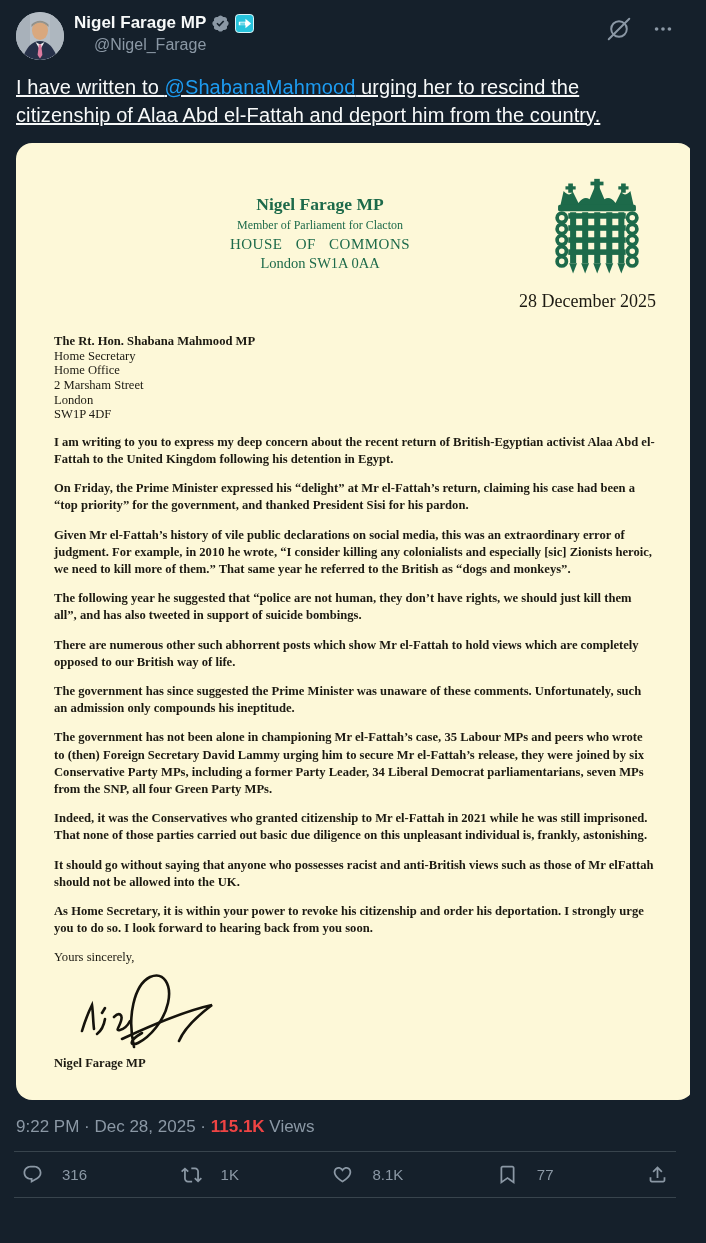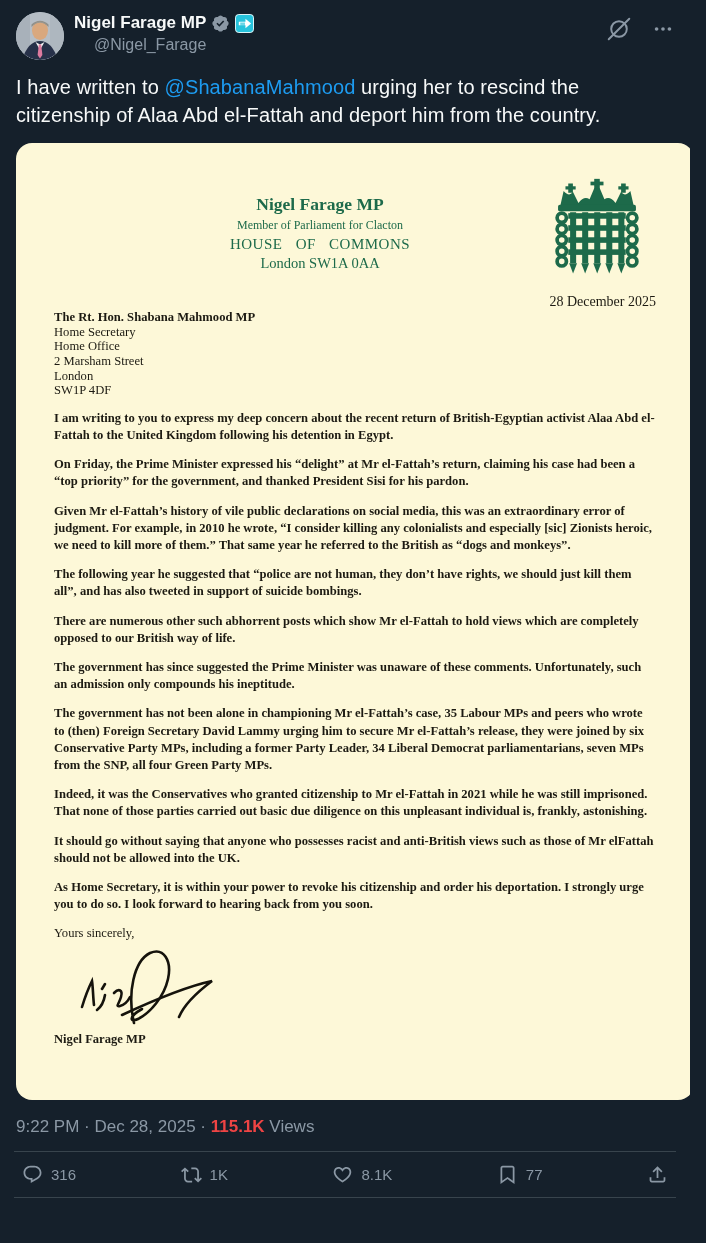--- a/index.html
+++ b/index.html
@@ -9,47 +9,47 @@
   .post-header{display:flex;align-items:flex-start;}
   .avatar{width:48px;height:48px;border-radius:50%;overflow:hidden;flex:0 0 48px;cursor:pointer;background:#aab4bd;}
   .id-block{margin-left:10px;flex:1;min-width:0;}
   .name-row{display:flex;align-items:center;gap:5px;}
   .display-name{color:#f7f9f9;font-weight:700;font-size:17px;line-height:22px;cursor:pointer;}
   .badge{display:inline-flex;align-items:center;}
   .handle{color:#8b98a5;font-size:16px;line-height:22px;cursor:pointer;margin-left:20px;}
   .header-actions{display:flex;align-items:center;gap:20px;color:#8b98a5;padding-top:4px;}
   .icon-btn{cursor:pointer;display:inline-flex;align-items:center;justify-content:center;}
   
-  .tweet-text{margin-top:14px;color:#f7f9f9;font-size:20px;line-height:27.5px;letter-spacing:.1px;}
+  .tweet-text{margin-top:14px;color:#f7f9f9;font-size:20px;line-height:27.5px;letter-spacing:.1px;text-decoration:underline;}
   .mention{color:#1d9bf0;cursor:pointer;}
   
   .media{margin-top:14px;cursor:pointer;}
   .letter{background:#fdf8d8;border-radius:16px;width:678px;height:957px;box-sizing:border-box;
           padding:34px 38px 0;color:#1c1a12;font-family:"Liberation Serif",serif;font-size:12.6px;line-height:17.2px;overflow:hidden;}
   .letterhead-row{display:flex;align-items:flex-start;}
   .letterhead-text{flex:1;text-align:center;color:#1d6a4a;padding-top:18px;padding-left:48px;}
   .lh-name{font-weight:700;font-size:17.5px;line-height:19px;}
   .lh-role{font-size:12px;line-height:18px;margin-top:2px;}
   .lh-institution{font-size:15px;line-height:18px;word-spacing:9px;letter-spacing:.5px;margin-top:1px;}
   .lh-address{font-size:14.5px;line-height:18px;margin-top:1px;}
   .crest{flex:0 0 118px;display:flex;justify-content:center;}
-  .letter-date{text-align:right;margin-top:14px;font-size:14px;}
-  .recipient{margin-top:0;line-height:14.6px;font-size:12.6px;}
+  .letter-date{text-align:right;margin-top:14px;font-size:18px;}
+  .recipient{margin-top:24px;line-height:14.6px;font-size:12.6px;}
   .recipient .r-bold{font-weight:700;}
   .salutation{font-weight:700;margin-top:28px;}
   .letter-body p{margin:12px 0 0;font-weight:bold;}
   .valediction{margin-top:12px;}
   .signature{margin:2px 0 0 18px;height:84px;}
   .signatory{font-weight:700;margin-top:2px;}
   
   .timestamp{margin:16px 0 14px;color:#8b98a5;font-size:17px;line-height:21px;}
   .timestamp .views-count{color:#ef4444;font-weight:700;}
   .divider{border-top:1px solid #38444d;margin:0 -2px;}
   .action-bar{display:flex;justify-content:space-between;align-items:center;padding:12px 6px;color:#8b98a5;}
-  .action{display:flex;align-items:center;gap:8px;cursor:pointer;font-size:15px;}
+  .action{display:flex;align-items:center;gap:19px;cursor:pointer;font-size:15px;}
   .action svg{display:block;}
 </style>
 </head>
 <body>
 
 <div class="post">
 
   <div class="post-header">
     <div class="avatar">
       <svg width="48" height="48" viewBox="0 0 48 48">

